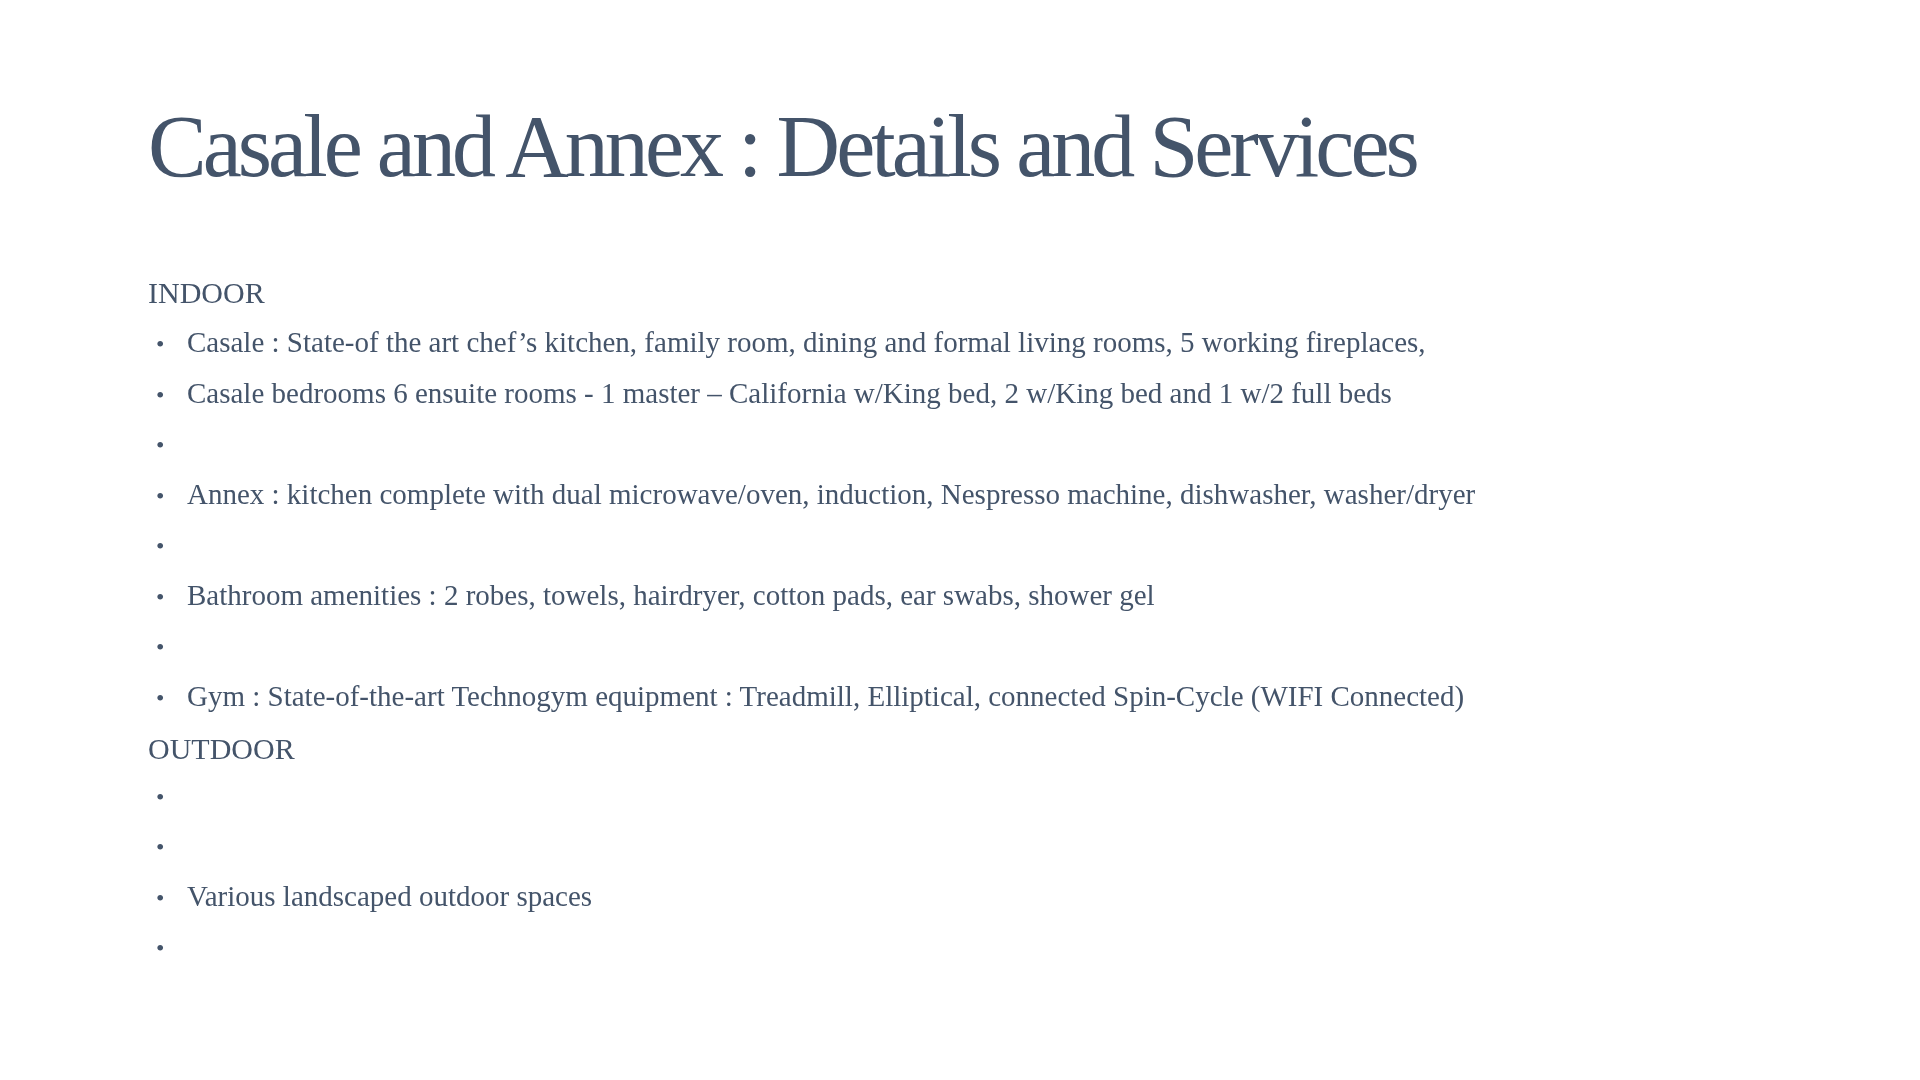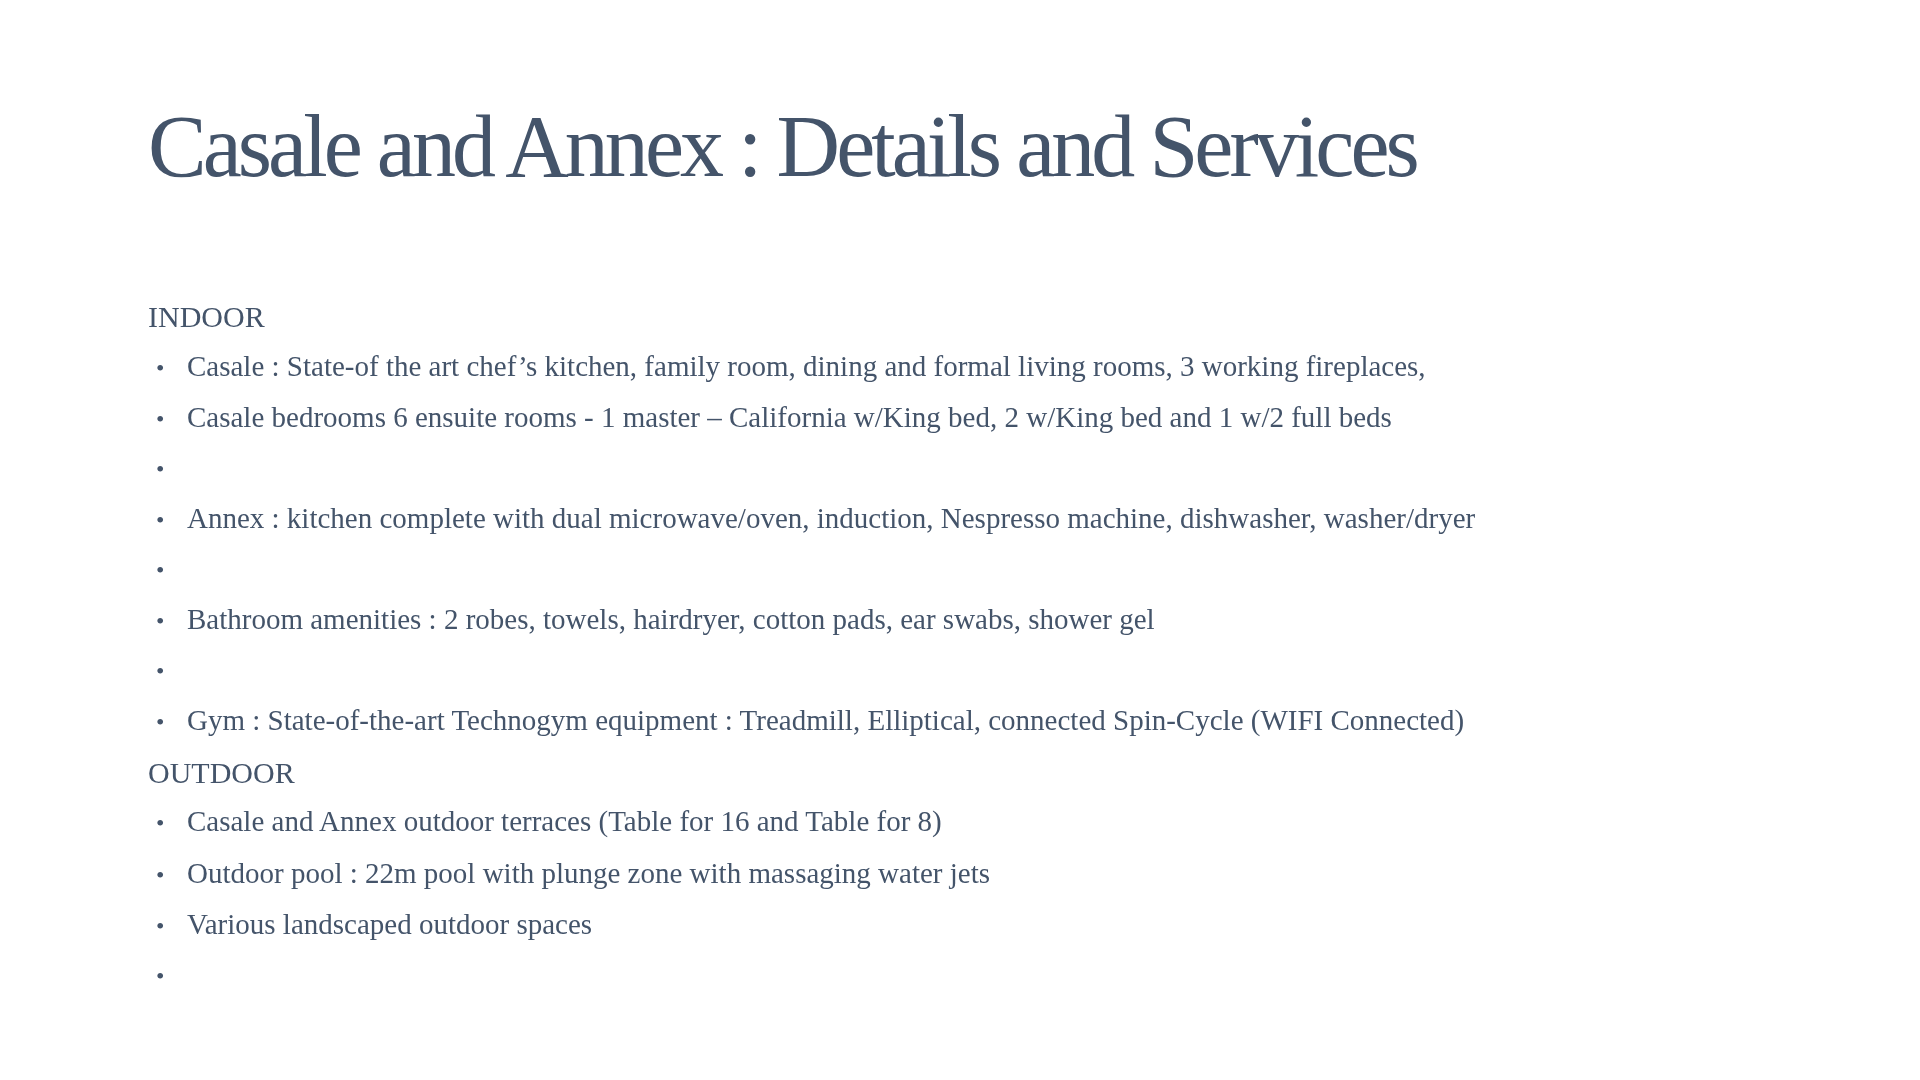--- a/index.html
+++ b/index.html
@@ -24,21 +24,21 @@
     font-size: 88px;
     font-weight: normal;
     letter-spacing: -0.045em;
     line-height: 1.15;
     white-space: nowrap;
     color: var(--text-color, #44546A);
   }
   .slide-body {
     position: absolute;
     left: 148px;
-    top: 292px;
+    top: 268px;
     width: 1650px;
   }
   .section-heading {
     font-size: 30px;
     line-height: 49.5px;
     white-space: nowrap;
   }
   ul.bullet-list {
     list-style: none;
     margin: 0;
@@ -64,21 +64,21 @@
 <div class="slide">
   <h1 class="slide-title">Casale and Annex : Details and Services</h1>
 
   <div class="slide-body">
 
     <div class="section-heading">INDOOR</div>
 
     <ul class="bullet-list">
       <li>
         <span class="bullet">•</span>
-        <span class="item-text">Casale : State-of the art chef’s kitchen, family room, dining and formal living rooms, 3 working fireplaces,</span>
+        <span class="item-text">Casale : State-of the art chef’s kitchen, family room, dining and formal living rooms, 5 working fireplaces,</span>
       </li>
       <li>
         <span class="bullet">•</span>
         <span class="item-text">Casale bedrooms 6 ensuite rooms - 1 master – California w/King bed, 2 w/King bed and 1 w/2 full beds</span>
       </li>
       <li>
         <span class="bullet">•</span>
       </li>
       <li>
         <span class="bullet">•</span>
@@ -98,25 +98,23 @@
         <span class="bullet">•</span>
         <span class="item-text">Gym : State-of-the-art Technogym equipment : Treadmill, Elliptical, connected Spin-Cycle (WIFI Connected)</span>
       </li>
     </ul>
 
     <div class="section-heading">OUTDOOR</div>
 
     <ul class="bullet-list">
       <li>
         <span class="bullet">•</span>
-        <span class="item-text">Casale and Annex outdoor terraces (Table for 16 and Table for 8)</span>
       </li>
       <li>
         <span class="bullet">•</span>
-        <span class="item-text">Outdoor pool : 22m pool with plunge zone with massaging water jets</span>
       </li>
       <li>
         <span class="bullet">•</span>
         <span class="item-text">Various landscaped outdoor spaces</span>
       </li>
       <li>
         <span class="bullet">•</span>
       </li>
     </ul>
 

